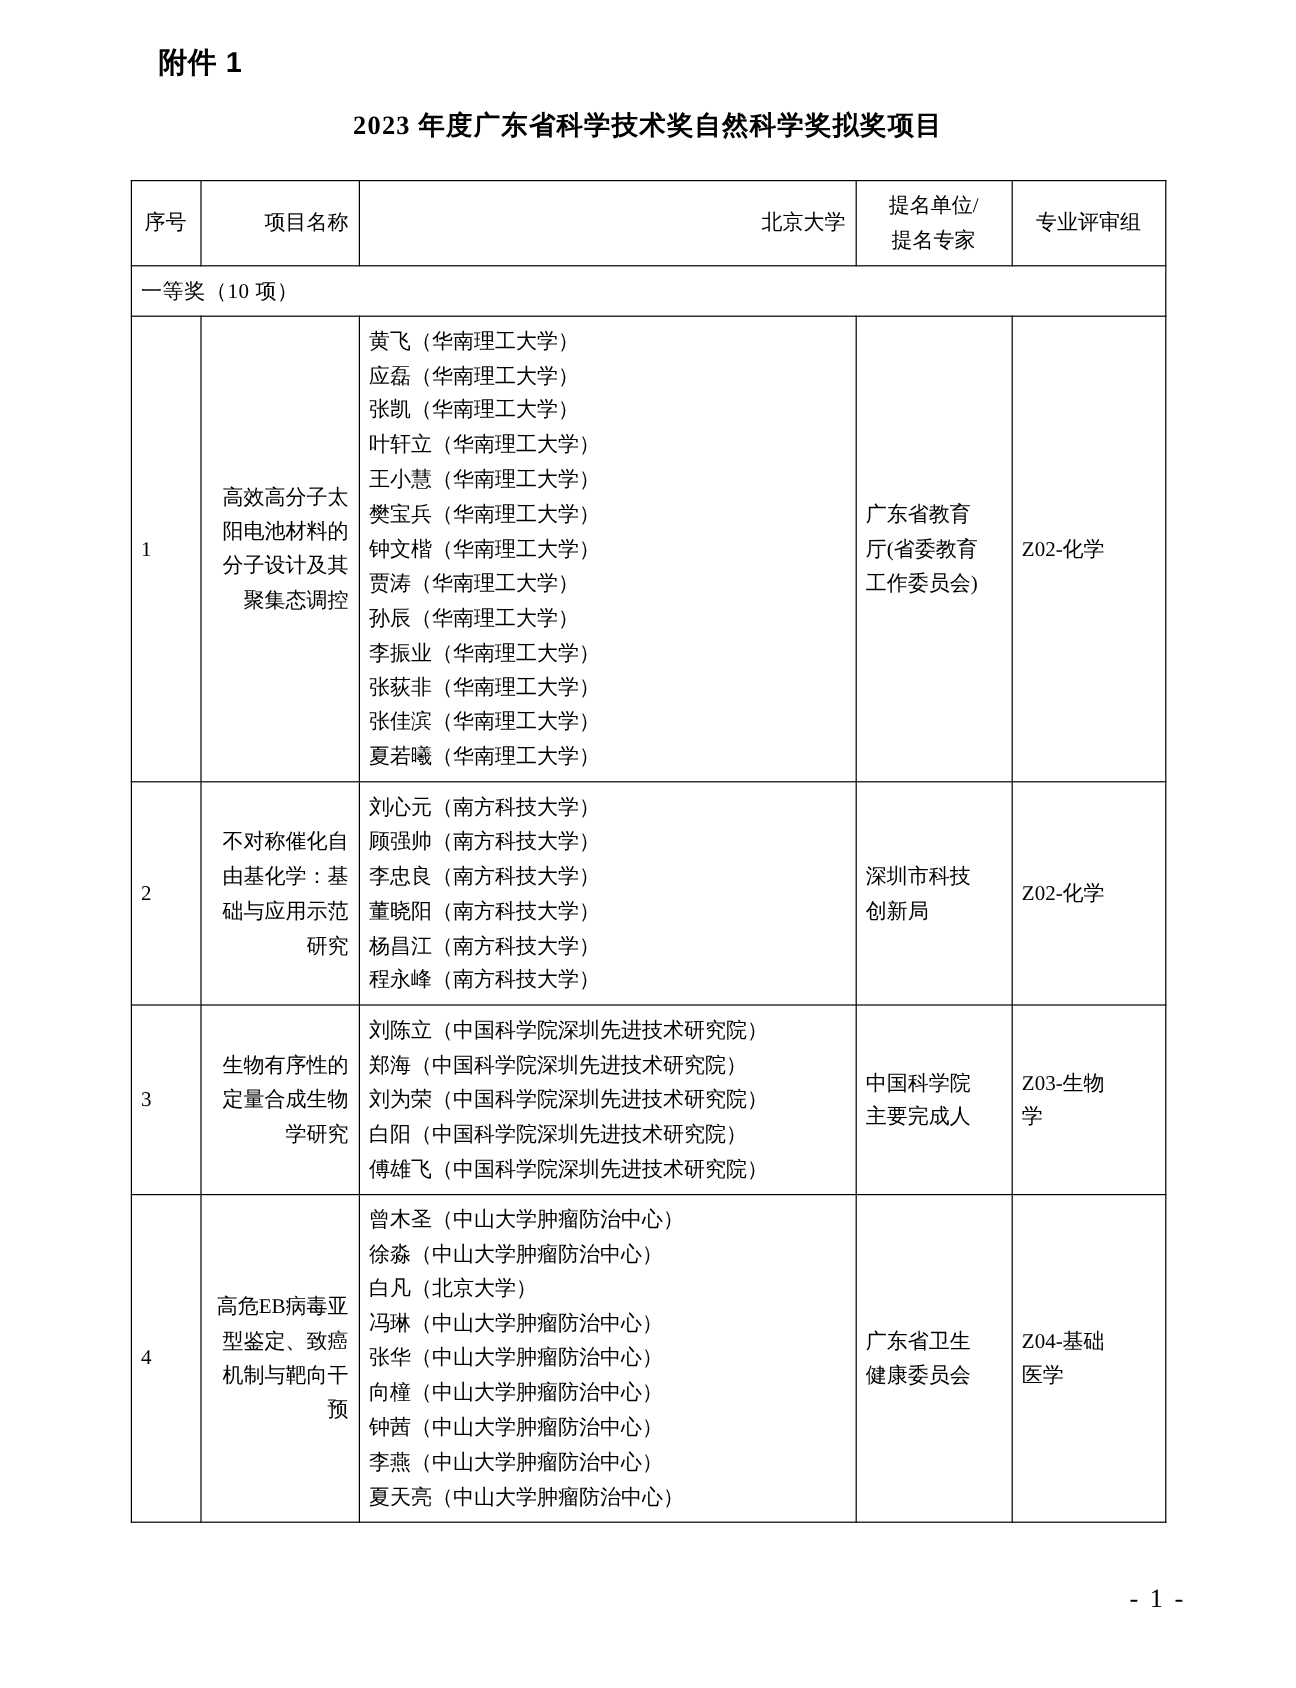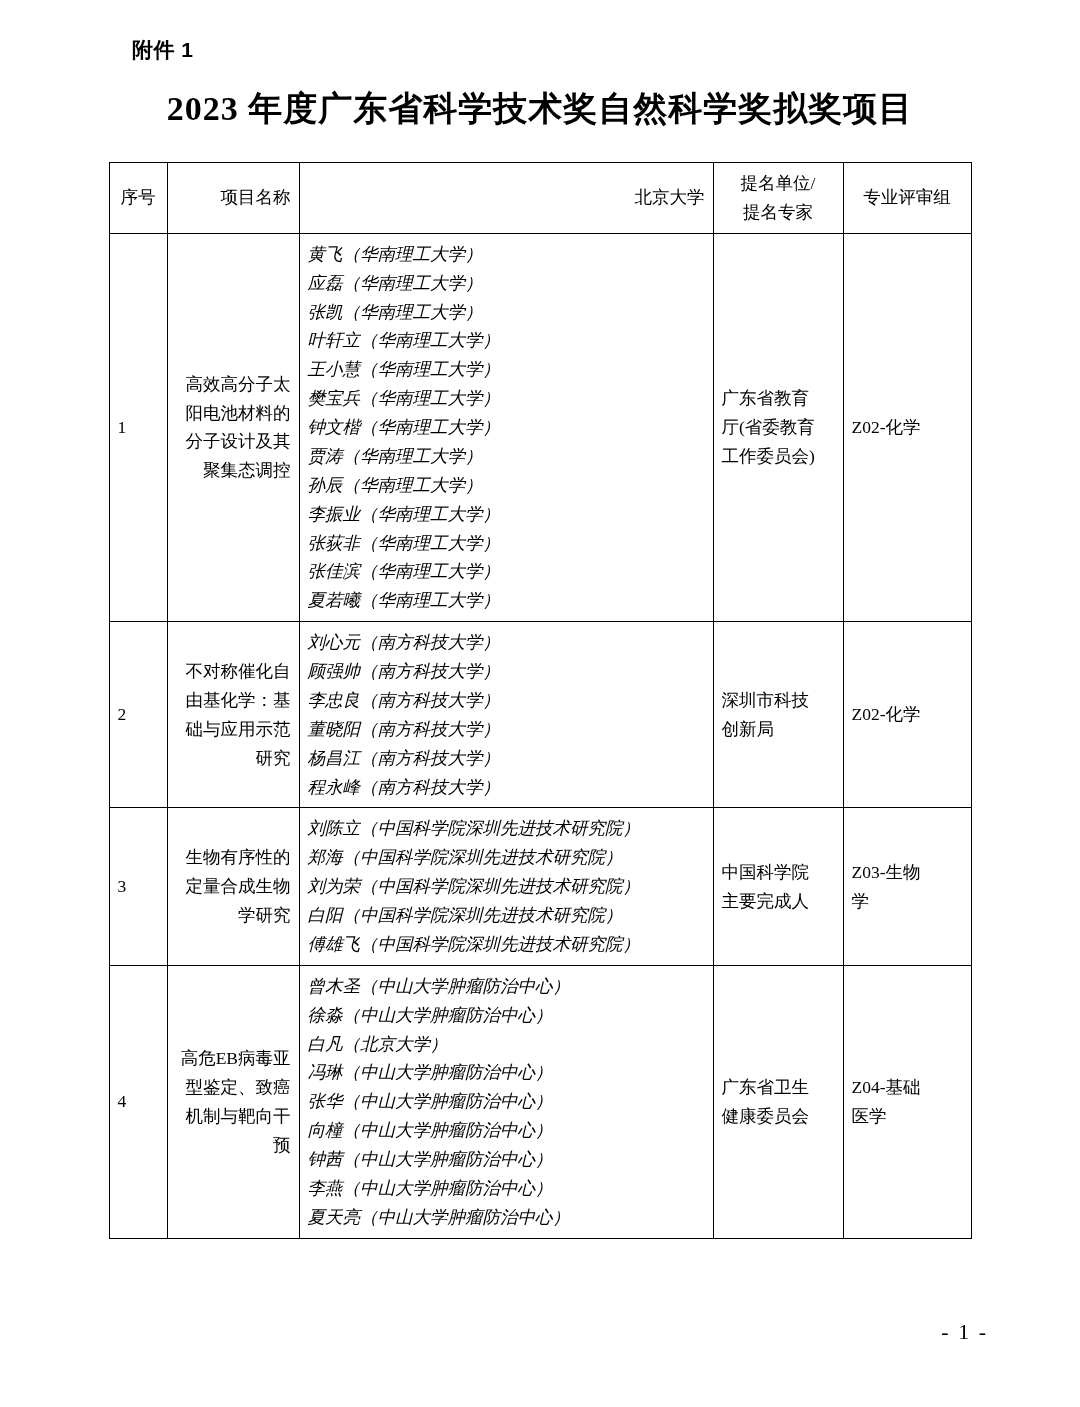--- a/index.html
+++ b/index.html
@@ -17,29 +17,29 @@
   .page {
     position: relative;
     width: 1080px;
     height: 1407px;
     box-sizing: border-box;
     padding: 28px 86px 0 86px;
   }
   .attach-label {
     font-family: "Liberation Sans", "DejaVu Sans", sans-serif;
     font-weight: bold;
-    font-size: 21px;
+    font-size: 24px;
     letter-spacing: 0.5px;
     margin: 8px 0 0 46px;
   }
   .doc-title {
     text-align: center;
     font-family: "Liberation Serif", "DejaVu Serif", serif;
     font-weight: bold;
-    font-size: 34px;
+    font-size: 22px;
     letter-spacing: 1px;
     margin: 22px 0 30px 0;
     white-space: nowrap;
   }
   table.award-table {
     border-collapse: collapse;
     width: 862px;
     margin: 16px auto;
     table-layout: fixed;
   }
@@ -68,21 +68,21 @@
   .section-row td {
     font-size: 22px;
     font-weight: bold;
     padding: 12px 16px;
     letter-spacing: 0.5px;
   }
   .people-list div, .name-cell div, .unit-cell div, .group-cell div {
     white-space: nowrap;
   }
   .name-cell { line-height: 1.72; text-align: right; }
-  .people-list { line-height: 1.72; font-style: italic; }
+  .people-list { line-height: 1.72; }
   .unit-cell { line-height: 1.6; }
   .group-cell { line-height: 1.6; }
   .page-number {
     position: absolute;
     right: 92px;
     bottom: 62px;
     font-size: 22px;
     font-family: "Liberation Serif", "DejaVu Serif", serif;
     letter-spacing: 2px;
   }
@@ -110,20 +110,23 @@
         <td class="lefty">项目名称</td>
         <td class="lefty">北京大学</td>
         <td class="hdr-two-line">
           <div>提名单位/</div>
           <div>提名专家</div>
         </td>
         <td>专业评审组</td>
       </tr>
     </thead>
     <tbody>
+      <tr class="section-row">
+        <td colspan="5">一等奖（10 项）</td>
+      </tr>
 
       <tr>
         <td class="seq-cell">1</td>
         <td class="name-cell">高效高分子太阳电池材料的分子设计及其聚集态调控</td>
         <td class="people-list">
           <div>黄飞（华南理工大学）</div>
           <div>应磊（华南理工大学）</div>
           <div>张凯（华南理工大学）</div>
           <div>叶轩立（华南理工大学）</div>
           <div>王小慧（华南理工大学）</div>

